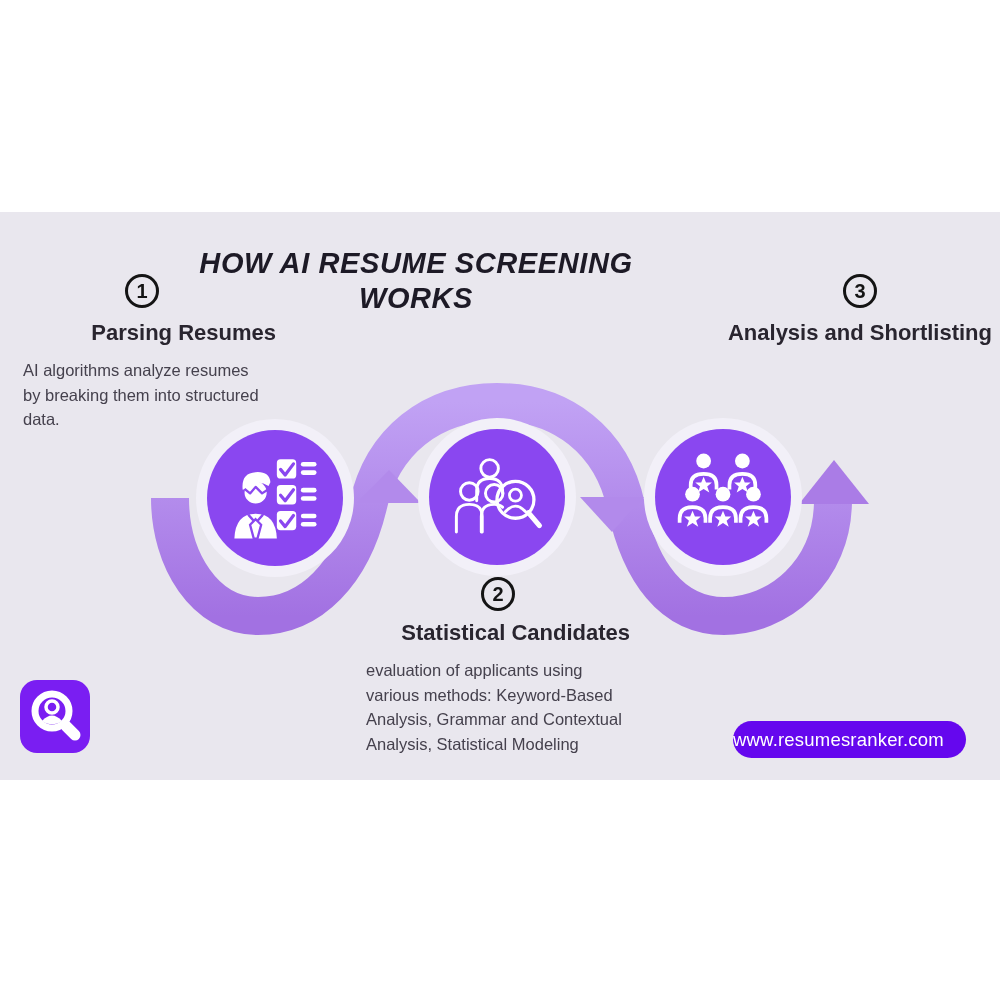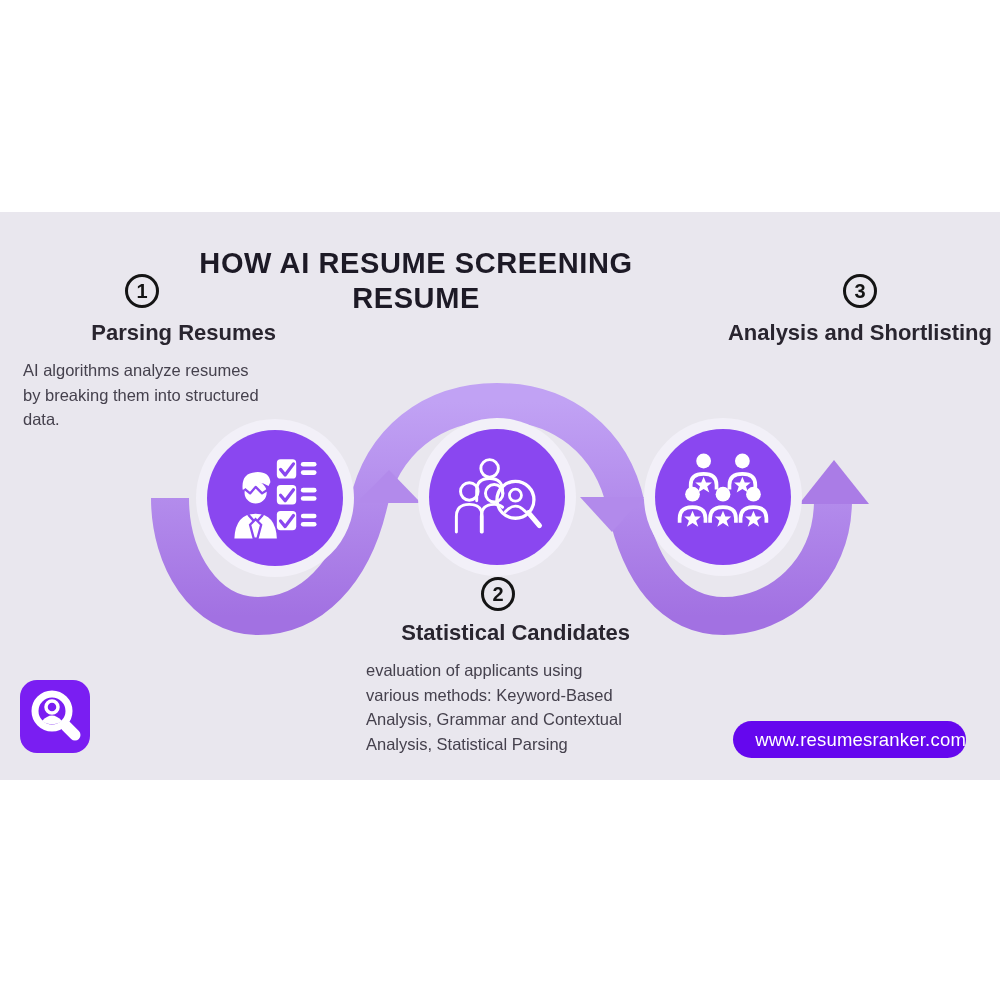--- a/index.html
+++ b/index.html
@@ -1,40 +1,40 @@
 <!DOCTYPE html>
 <html><head>
 <meta charset="utf-8">
 <style>
   html,body{margin:0;padding:0;background:#ffffff;font-family:"Liberation Sans",sans-serif;}
   #canvas{position:relative;width:1000px;height:1000px;background:#ffffff;overflow:hidden;}
   .panel{position:absolute;left:0;top:212px;width:1000px;height:568px;background:#e9e7ee;}
   .wave{position:absolute;left:0;top:0;pointer-events:none;}
   .title{position:absolute;left:0;top:246px;width:832px;text-align:center;
-         font-weight:800;font-size:29px;line-height:35px;color:#1d1a26;letter-spacing:.6px;}
+         font-weight:800;font-size:29px;line-height:35px;color:#1d1a26;letter-spacing:.6px;font-style:italic;}
   .badge{position:absolute;width:34px;height:34px;box-sizing:border-box;border:3px solid #141414;
          border-radius:50%;display:flex;align-items:center;justify-content:center;
          font-weight:700;font-size:20px;color:#141414;}
   .b1{left:125px;top:274px}.b2{left:481px;top:577px}.b3{left:843px;top:274px}
   .heading{position:absolute;font-weight:700;font-size:22px;color:#29252f;text-align:right;}
   .h1{left:16px;top:320px;width:260px}
   .h2{left:370px;top:620px;width:260px}
   .h3{left:708px;top:320px;width:284px}
   .bodytext{position:absolute;font-size:16.5px;line-height:24.5px;color:#45414d;text-align:left;}
   .t1{left:23px;top:358px;width:246px}
   .t2{left:366px;top:658px;width:268px}
   .t3{left:710px;top:358px;width:280px}
   .halo{position:absolute;width:158px;height:158px;border-radius:50%;background:#f2f0f8;}
   .halo1{left:196px;top:419px}.halo2{left:418px;top:418px}.halo3{left:644px;top:418px}
   .circle{position:absolute;width:136px;height:136px;border-radius:50%;background:#8a47f0;
           display:flex;align-items:center;justify-content:center;}
   .c1{left:207px;top:430px}.c2{left:429px;top:429px}.c3{left:655px;top:429px}
   .logo{position:absolute;left:20px;top:680px;}
   .pill{position:absolute;left:733px;top:721px;width:233px;height:37px;background:#6507ee;
-        border-radius:19px;display:flex;align-items:center;justify-content:flex-end;
+        border-radius:19px;display:flex;align-items:center;justify-content:flex-start;
         color:#ffffff;font-size:18.5px;font-weight:500;letter-spacing:.2px;cursor:pointer;}
 </style>
 </head>
 <body>
 
 <div id="canvas">
 
   <div class="panel"></div>
 
   <svg class="wave" width="1000" height="1000" viewBox="0 0 1000 1000">
@@ -47,33 +47,33 @@
     <path d="M170 498 C170 560 205 616 258 616 C312 616 352 572 368 506
              C382 441 432 402 497 402 C562 402 612 441 626 506
              C640 572 672 616 724 616 C778 616 833 572 833 500" fill="none" stroke="url(#wg)" stroke-width="38"></path>
     <polygon points="357,503 421,503 389,470" fill="#b28aeb"></polygon>
     <polygon points="580,497 644,497 612,532" fill="#b28aeb"></polygon>
     <polygon points="799,504 869,504 834,460" fill="#aa7ce6"></polygon>
   </svg>
 
   <div class="title">
     <div>HOW AI RESUME SCREENING</div>
-    <div>RESUME</div>
+    <div>WORKS</div>
   </div>
 
   <div class="badge b1">1</div>
   <div class="badge b2">2</div>
   <div class="badge b3">3</div>
 
   <div class="heading h1">Parsing Resumes</div>
   <div class="heading h2">Statistical Candidates</div>
   <div class="heading h3">Analysis and Shortlisting</div>
 
   <div class="bodytext t1">AI algorithms analyze resumes by breaking them into structured data.</div>
-  <div class="bodytext t2">evaluation of applicants using various methods: Keyword-Based Analysis, Grammar and Contextual Analysis, Statistical Parsing</div>
+  <div class="bodytext t2">evaluation of applicants using various methods: Keyword-Based Analysis, Grammar and Contextual Analysis, Statistical Modeling</div>
 
   <div class="halo halo1"></div>
   <div class="circle c1">
     <svg width="96" height="96" viewBox="-52 -52 104 104">
       <g fill="#ffffff">
         <rect x="2" y="-42" width="21" height="21" rx="4"></rect>
         <rect x="28" y="-39" width="17" height="5" rx="2.5"></rect>
           <rect x="28" y="-30" width="17" height="5" rx="2.5"></rect>
         <rect x="2" y="-14" width="21" height="21" rx="4"></rect>
         <rect x="28" y="-11" width="17" height="5" rx="2.5"></rect>

